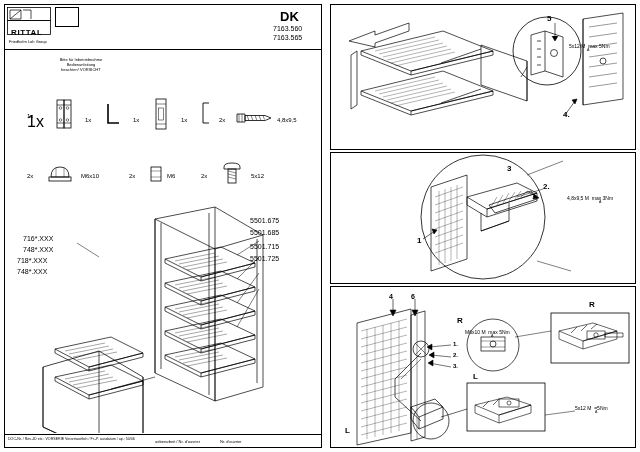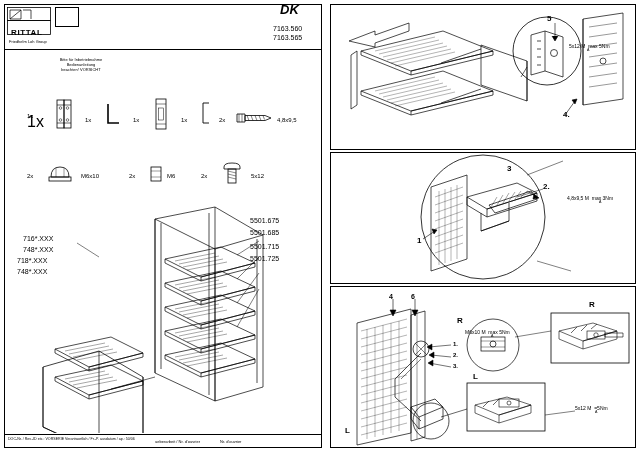--- a/index.html
+++ b/index.html
@@ -40,21 +40,21 @@
         <path d="M3 12 L14 3" stroke="#000" stroke-width="0.7"></path>
         <path d="M16 3 L24 3 L24 12" fill="none" stroke="#000" stroke-width="0.7"></path>
         <rect x="0.5" y="13.5" width="43" height="14" fill="none" stroke="#000" stroke-width="0.8"></rect>
       </svg>
     </div>
     <div class="lbl b" style="left:6px;top:24px;font-size:8px;letter-spacing:0.6px;">RITTAL</div>
     <div class="lbl tiny" style="left:4px;top:34px;width:42px;">Friedhelm Loh Group</div>
 
     <div class="partbox" style="left:50px;top:2px;width:22px;height:18px;border:1px solid #000;"></div>
 
-    <div class="lbl big" style="left:275px;top:1px;font-style:italic;">DK</div>
+    <div class="lbl big" style="left:275px;top:8px;">DK</div>
     <div class="lbl mid" style="left:268px;top:20px;">7163.560</div>
     <div class="lbl mid" style="left:268px;top:29px;">7163.565</div>
     <div class="hdrrule" style="left:0;top:44px;width:316px;height:1px;"></div>
 
     <div class="lbl tiny" style="left:53px;top:52px;width:46px;text-align:center;">Bitte für Inbetriebnahme
 Bedienanleitung
 beachten! VORSICHT</div>
 
     <div class="cell" style="left:22px;top:108px;">1x</div>
     <div class="lbl" style="left:22px;top:108px;">1x</div>

